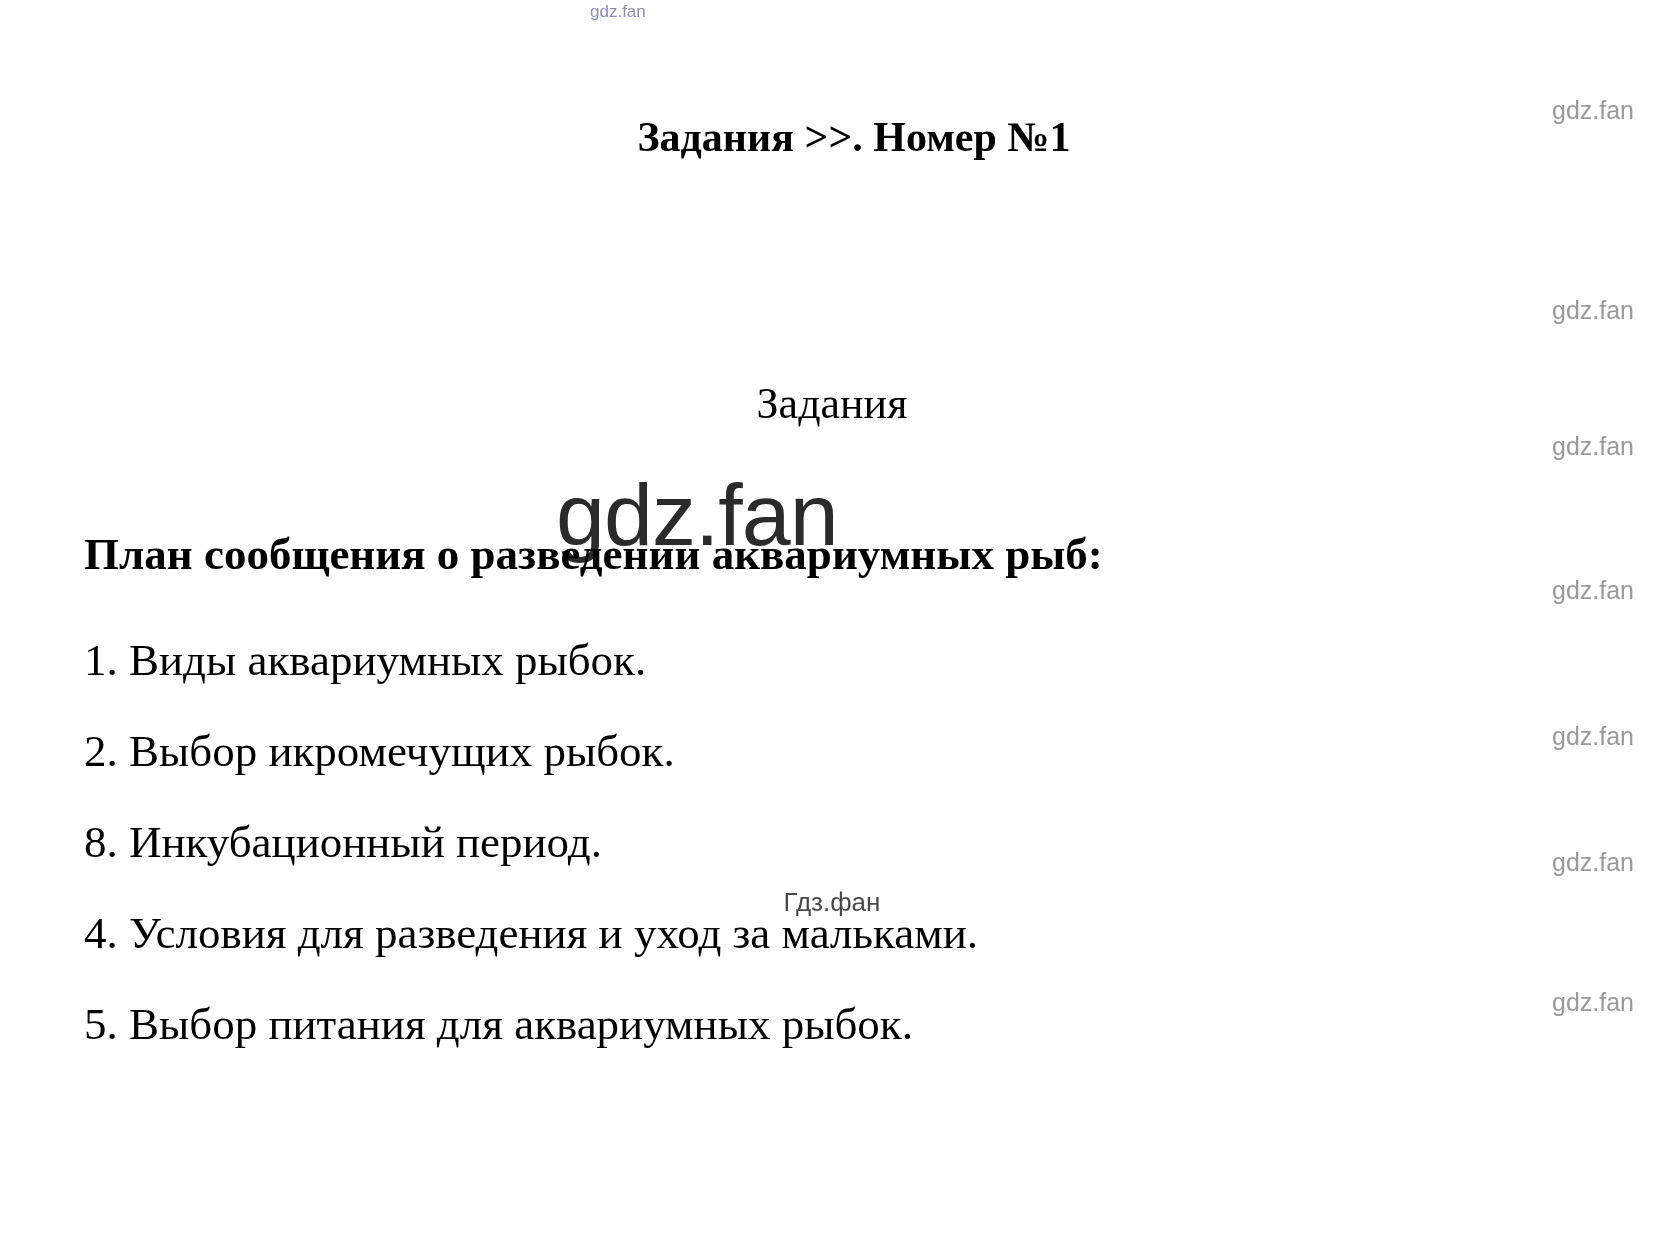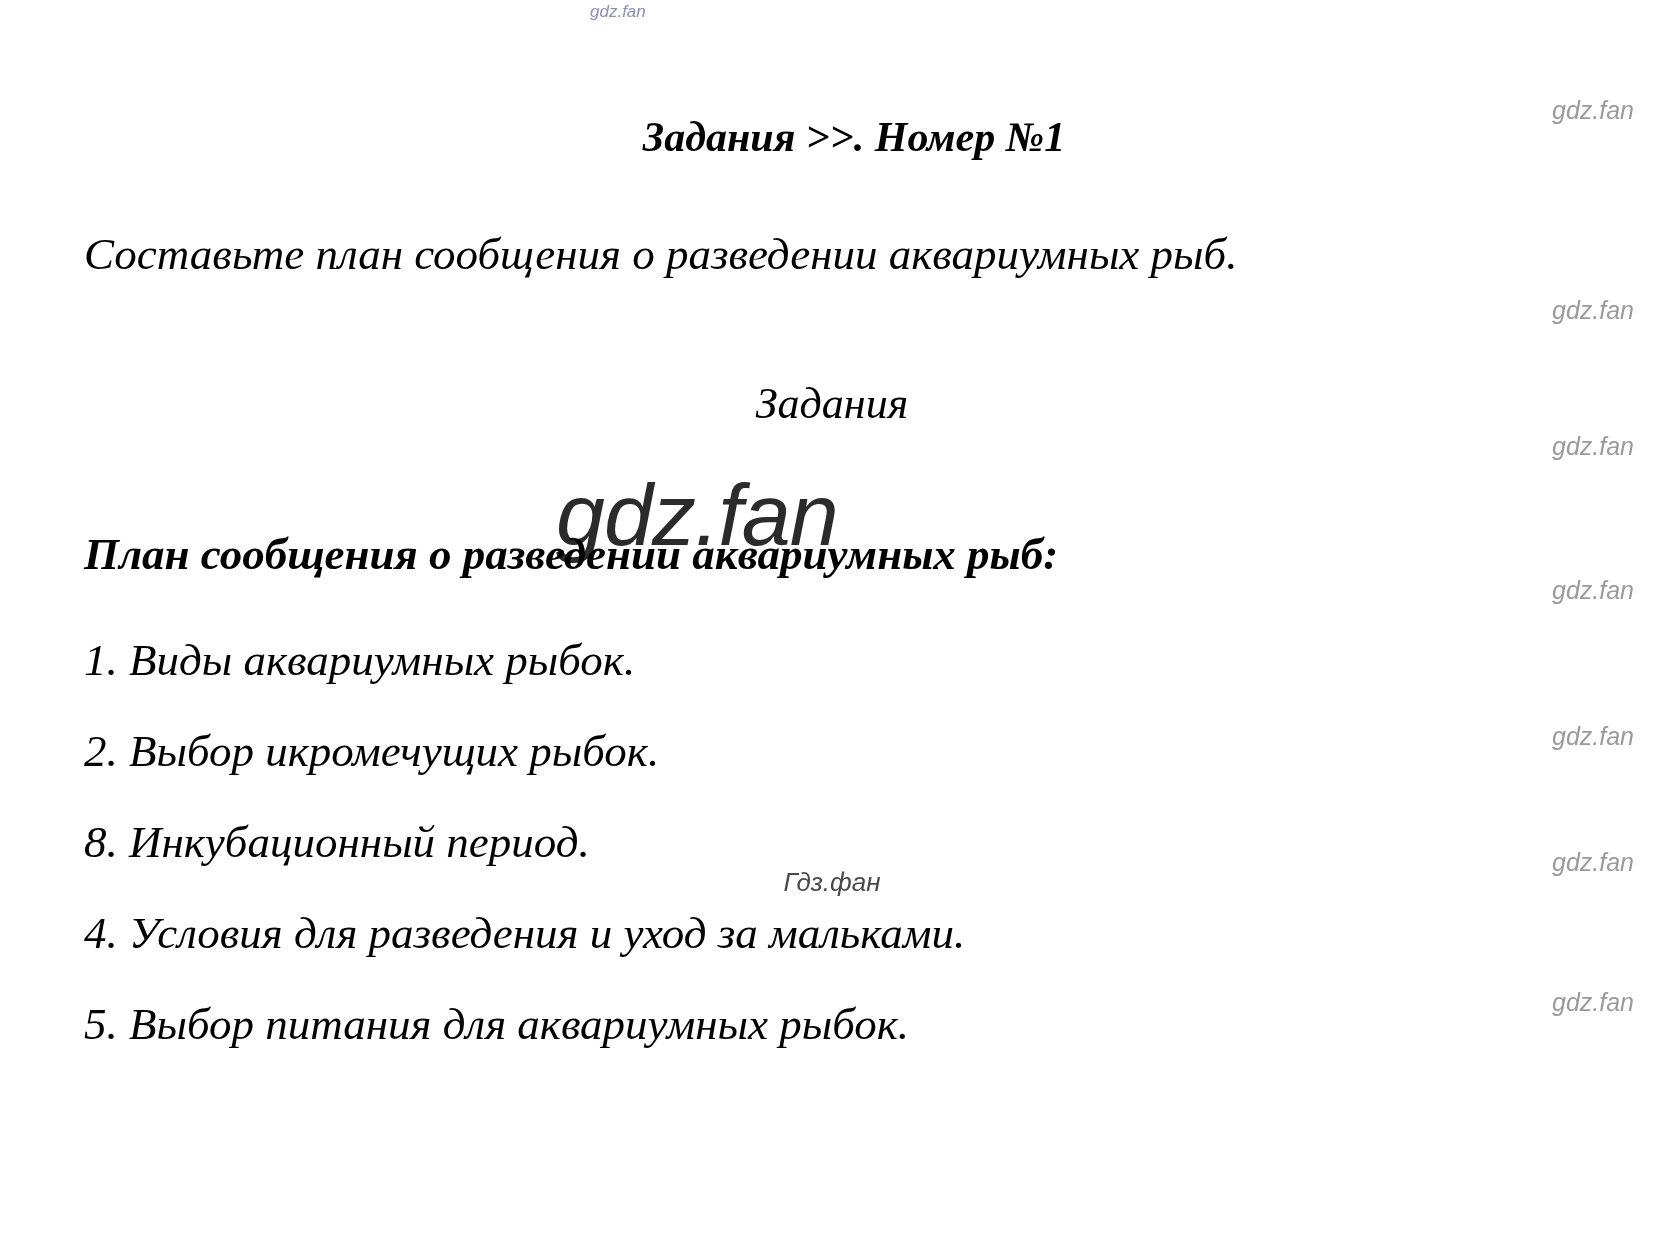--- a/index.html
+++ b/index.html
@@ -13,21 +13,20 @@
     font-family: "Liberation Serif", serif;
     color: #000000;
     position: relative;
     overflow: hidden;
   }
 
   .page {
     position: relative;
     width: 1664px;
     height: 936px;
-    font-style: italic;
   }
 
   
   .wm-side {
     position: absolute;
     right: 30px;
     font-family: "Liberation Sans", sans-serif;
     font-size: 25px;
     color: #9a9a9a;
     letter-spacing: 0px;
@@ -49,21 +48,21 @@
     font-family: "Liberation Sans", sans-serif;
     font-size: 88px;
     color: #2b2b2b;
     letter-spacing: -1px;
     white-space: nowrap;
   }
   .wm-bottom {
     position: absolute;
     left: 0;
     right: 0;
-    bottom: 38px;
+    bottom: 18px;
     text-align: center;
     font-family: "Liberation Sans", sans-serif;
     font-size: 26px;
     color: #4a4a4a;
   }
 
   
   .doc-title {
     position: absolute;
     top: 85px;
@@ -117,21 +116,20 @@
 <body>
 
 <div class="page">
 
   <div class="wm-top">gdz.fan</div>
 
   <h1 class="doc-title">Задания &gt;&gt;. Номер №1</h1>
 
   <div class="wm-side" style="top:96px;">gdz.fan</div>
 
-  <div class="task-text">Составьте план сообщения о разведении аквариумных рыб.</div>
 
   <div class="wm-side" style="top:296px;">gdz.fan</div>
 
   <div class="solution-label">Задания</div>
 
   <div class="wm-side" style="top:432px;">gdz.fan</div>
 
   <div class="wm-big">gdz.fan</div>
 
   <div class="plan-heading">План сообщения о разведении аквариумных рыб:</div>

